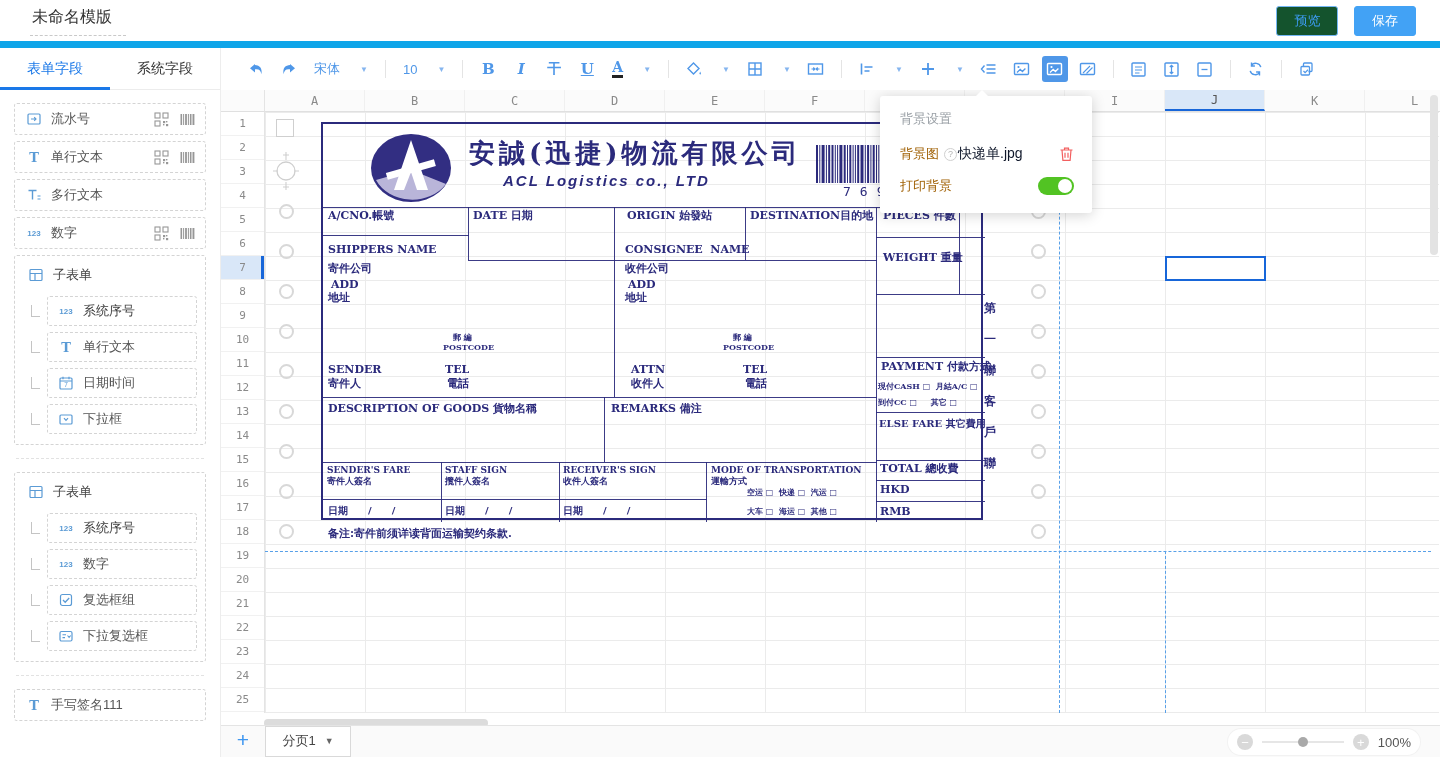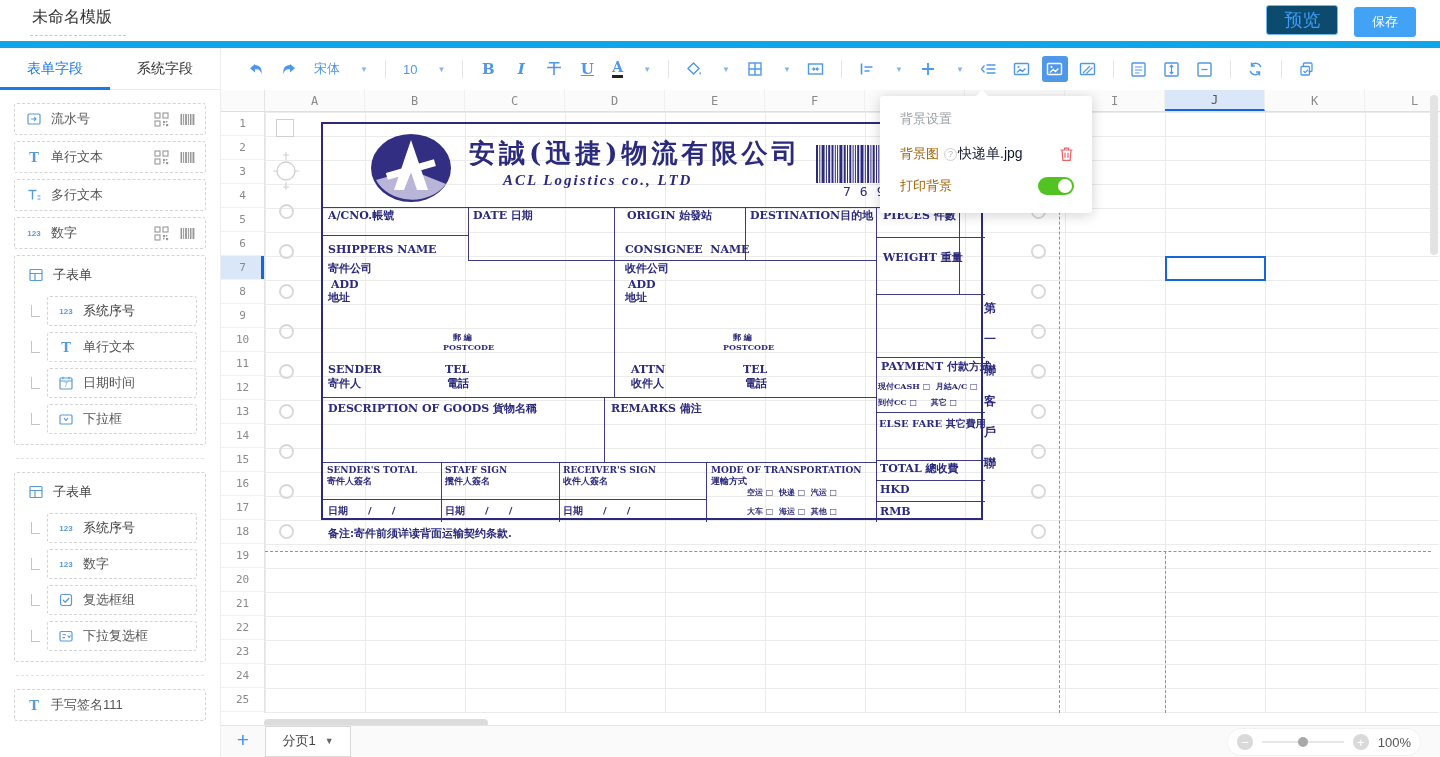--- a/index.html
+++ b/index.html
@@ -1,21 +1,21 @@
 <!DOCTYPE html>
 <html><head>
 <meta charset="utf-8">
 <style>
 *{box-sizing:border-box;margin:0;padding:0}
 html,body{width:1440px;height:757px;overflow:hidden}
 body{font-family:"Liberation Sans","DejaVu Sans",sans-serif;font-size:13px;color:#333;background:#fff}
 
 .topbar{height:48px;display:flex;align-items:center;justify-content:space-between;padding:0 24px 0 30px;border-bottom:7px solid #0ea5e9}
 .doc-title{font-size:16px;color:#333;border-bottom:1px dashed #c9c9c9;padding:2px 14px 7px 2px;cursor:text}
-.btn-outline{height:30px;padding:0 17px;border:1px solid #74b7f5;color:#3d9cf3;background:#0c4a6e;border-radius:3px;font-size:18px;margin-right:12px;cursor:pointer;font-family:inherit}
+.btn-outline{height:30px;padding:0 17px;border:1px solid #74b7f5;color:#3d9cf3;background:#14532d;border-radius:3px;font-size:13px;margin-right:12px;cursor:pointer;font-family:inherit}
 .btn-primary{height:30px;padding:0 17px;background:#42a2f5;border:1px solid #42a2f5;color:#fff;border-radius:3px;font-size:13px;cursor:pointer;font-family:inherit}
 .main{display:flex;height:709px}
 
 .sidebar{width:221px;border-right:1px solid #ededed;display:flex;flex-direction:column;flex:none}
 .tabs{display:flex;height:42px;border-bottom:1px solid #ececec;flex:none}
 .tab{flex:1;display:flex;align-items:center;justify-content:center;font-size:14px;color:#333;cursor:pointer;position:relative}
 .tab.active{color:#1a78e8}
 .tab.active::after{content:"";position:absolute;left:0;right:0;bottom:-1px;height:3px;background:#1a78e8}
 .side-list{flex:1;padding:13px 14px 0;overflow:hidden}
 .field-item{display:flex;align-items:center;height:32px;border:1px dashed #d4d4d4;border-radius:3px;padding:0 10px;margin-bottom:6px;background:#fff;cursor:grab}
@@ -51,21 +51,21 @@
 .col-h.sel{background:#d9e7f8;border-bottom:2px solid #1766d9;color:#555}
 .row-gutter{position:absolute;left:0;top:22px;width:44px;height:601px;background:#fff;border-right:1px solid #e4e4e4;z-index:2}
 .row-h{height:24px;display:flex;align-items:center;justify-content:center;font-family:"DejaVu Sans Mono","Liberation Mono",monospace;font-size:11px;color:#8a8a8a;border-bottom:1px solid #f1f1f1;cursor:pointer}
 .row-h.sel{background:#d9e7f8;box-shadow:inset -3px 0 0 #1766d9}
 .sheet{position:absolute;left:44px;top:22px;width:1174px;height:601px;z-index:1;background-image:linear-gradient(to right,#ebebeb 1px,transparent 1px),linear-gradient(to bottom,#ebebeb 1px,transparent 1px);background-size:100px 100%,100% 24px}
 
 .waybill{position:absolute;left:56px;top:10px;width:662px;height:398px;border:2px solid #2b2a7c;z-index:1}
 .wb-line{position:absolute;background:#2b2a7c;opacity:.92}
 .wb-label{position:absolute;font-family:"DejaVu Serif","Liberation Serif",serif;font-weight:700;color:#2b2a7c;white-space:pre;line-height:1.12}
 .company-cn{position:absolute;left:146px;top:12px;font-size:26px;letter-spacing:4px;font-weight:900;font-family:"DejaVu Serif","Liberation Serif",serif;color:#2b2a7c;white-space:nowrap}
-.company-en{position:absolute;left:180px;top:48px;font-size:15px;font-style:italic;font-weight:bold;letter-spacing:2px;font-family:Liberation Serif, serif;color:#2b2a7c;white-space:nowrap}
+.company-en{position:absolute;left:180px;top:48px;font-size:15px;font-style:italic;font-weight:bold;letter-spacing:2px;font-family:Liberation Sans, sans-serif;color:#2b2a7c;white-space:nowrap}
 .bc-digits{position:absolute;left:520px;top:60px;font-size:13px;letter-spacing:9px;color:#2b2a7c;font-family:"DejaVu Sans Mono",monospace}
 .hole{position:absolute;width:15px;height:15px;border:2px solid #d8d8d8;border-radius:50%;z-index:1}
 .reg-square{position:absolute;left:11px;top:7px;width:18px;height:18px;border:1px solid #cfcfcf;z-index:1}
 .crosshair{position:absolute;left:7px;top:39px;z-index:1}
 .copy-strip{position:absolute;left:719px;top:188px;display:flex;flex-direction:column;gap:14px;z-index:1;font-family:"DejaVu Serif",serif;font-weight:bold;color:#2b2a7c;font-size:12px}
 .dashedv{position:absolute;width:0;border-left:1px dashed #58a0e8;z-index:3}
 .dashedh{position:absolute;height:0;border-top:1px dashed #58a0e8;z-index:3}
 .sel-cell{position:absolute;left:900px;top:144px;width:101px;height:25px;border:2px solid #1766d9;z-index:4}
 .vscroll{position:absolute;right:2px;top:5px;width:8px;height:160px;background:#e3e3e3;border-radius:4px;z-index:6;cursor:pointer}
 .hscroll{position:absolute;left:43px;top:629px;width:224px;height:8px;background:#dcdcdc;border-radius:4px;z-index:6;cursor:pointer}
@@ -583,21 +583,21 @@
             <span class="wb-label" style="left: 308px; top: 240px; font-size: 11px;">ATTN</span>
             <span class="wb-label" style="left: 308px; top: 254px; font-size: 11px;">收件人</span>
             <span class="wb-label" style="left: 420px; top: 240px; font-size: 11px;">TEL</span>
             <span class="wb-label" style="left: 422px; top: 254px; font-size: 11px;">電話</span>
             <span class="wb-label" style="left: 558px; top: 237px; font-size: 11px;">PAYMENT 付款方式</span>
             <span class="wb-label" style="left: 555px; top: 258px; font-size: 8px;">現付CASH □  月結A/C □</span>
             <span class="wb-label" style="left: 555px; top: 274px; font-size: 8px;">到付CC □ 　 其它 □</span>
             <span class="wb-label" style="left: 5px; top: 279px; font-size: 11px;">DESCRIPTION OF GOODS 貨物名稱</span>
             <span class="wb-label" style="left: 288px; top: 279px; font-size: 11px;">REMARKS 備注</span>
             <span class="wb-label" style="left: 556px; top: 294px; font-size: 10px;">ELSE FARE 其它費用</span>
-            <span class="wb-label" style="left: 4px; top: 341px; font-size: 9px;">SENDER'S TOTAL</span>
+            <span class="wb-label" style="left: 4px; top: 341px; font-size: 9px;">SENDER'S FARE</span>
             <span class="wb-label" style="left: 4px; top: 352px; font-size: 9px;">寄件人簽名</span>
             <span class="wb-label" style="left: 122px; top: 341px; font-size: 9px;">STAFF SIGN</span>
             <span class="wb-label" style="left: 122px; top: 352px; font-size: 9px;">攬件人簽名</span>
             <span class="wb-label" style="left: 240px; top: 341px; font-size: 9px;">RECEIVER'S SIGN</span>
             <span class="wb-label" style="left: 240px; top: 352px; font-size: 9px;">收件人簽名</span>
             <span class="wb-label" style="left: 388px; top: 341px; font-size: 9px;">MODE OF TRANSPORTATION</span>
             <span class="wb-label" style="left: 388px; top: 352px; font-size: 9px;">運輸方式</span>
             <span class="wb-label" style="left: 424px; top: 364px; font-size: 8px;">空运 □  快递 □  汽运 □</span>
             <span class="wb-label" style="left: 424px; top: 383px; font-size: 8px;">大车 □  海运 □  其他 □</span>
             <span class="wb-label" style="left: 557px; top: 339px; font-size: 11px;">TOTAL 總收費</span>

